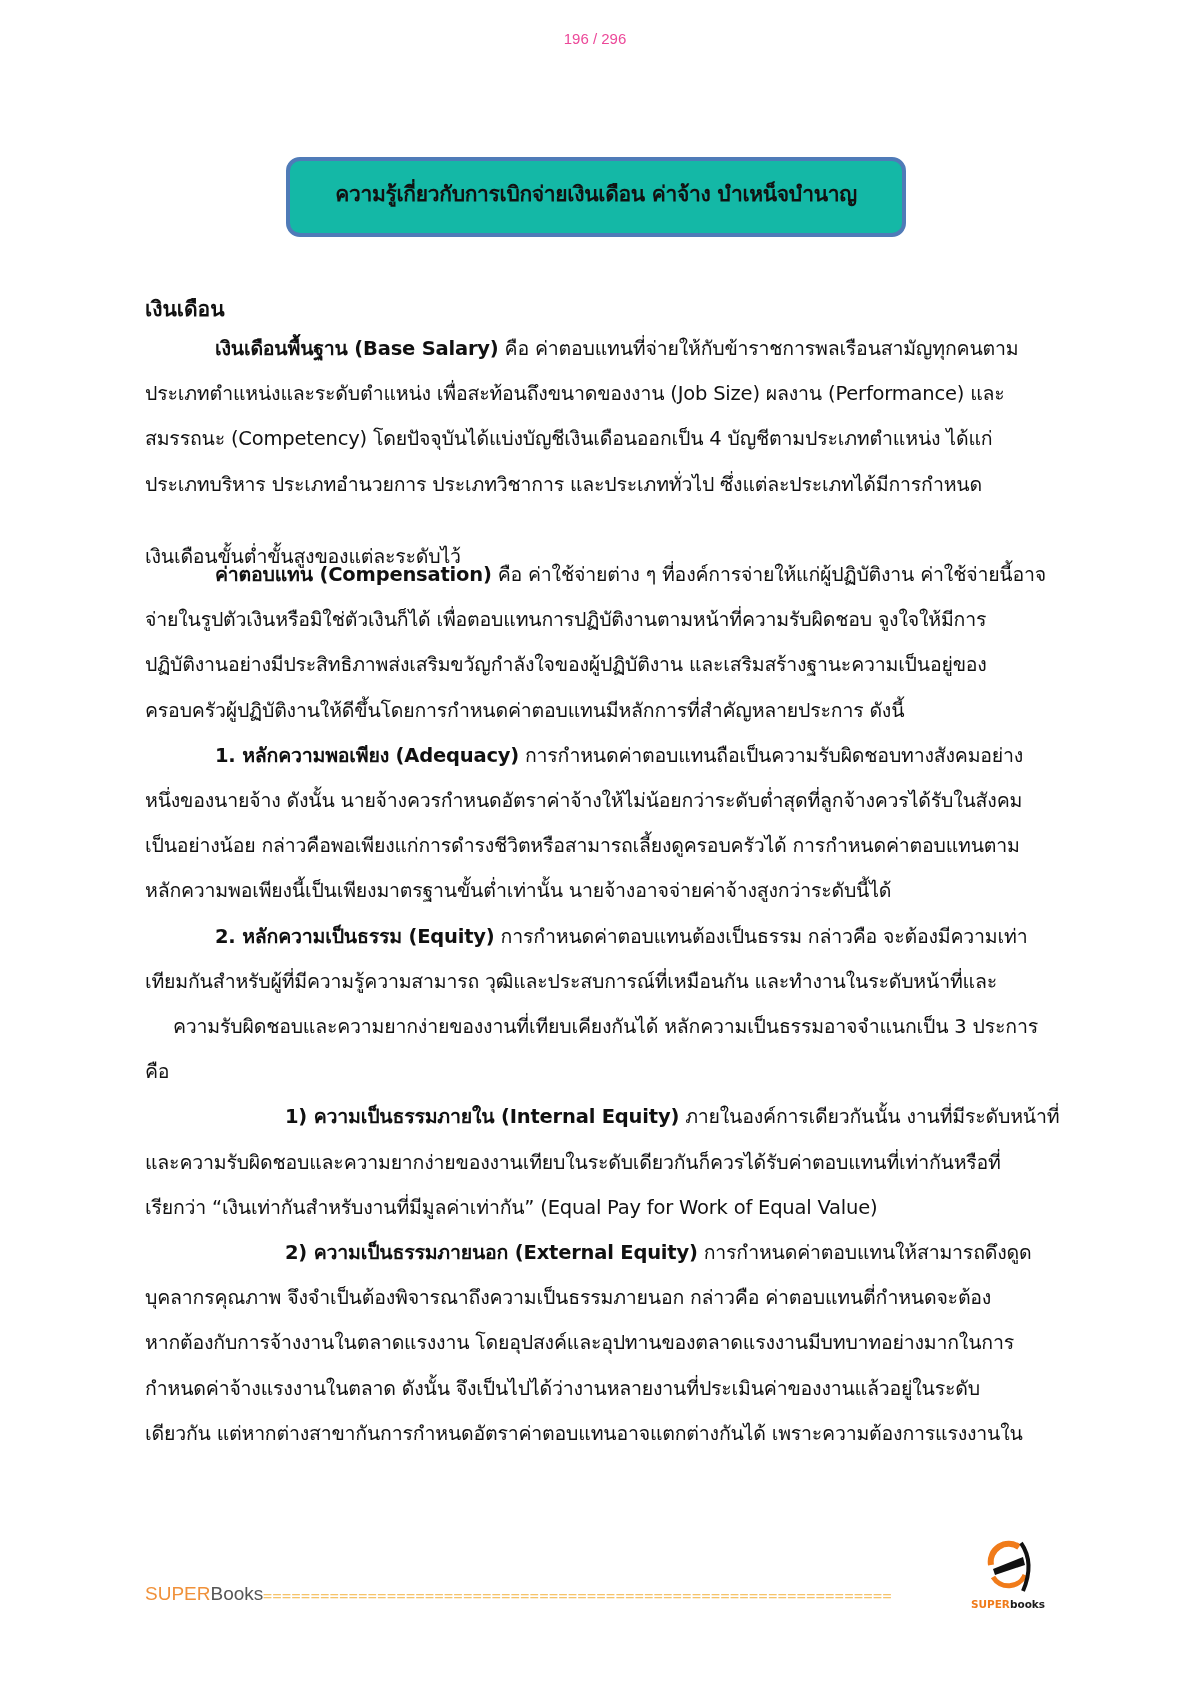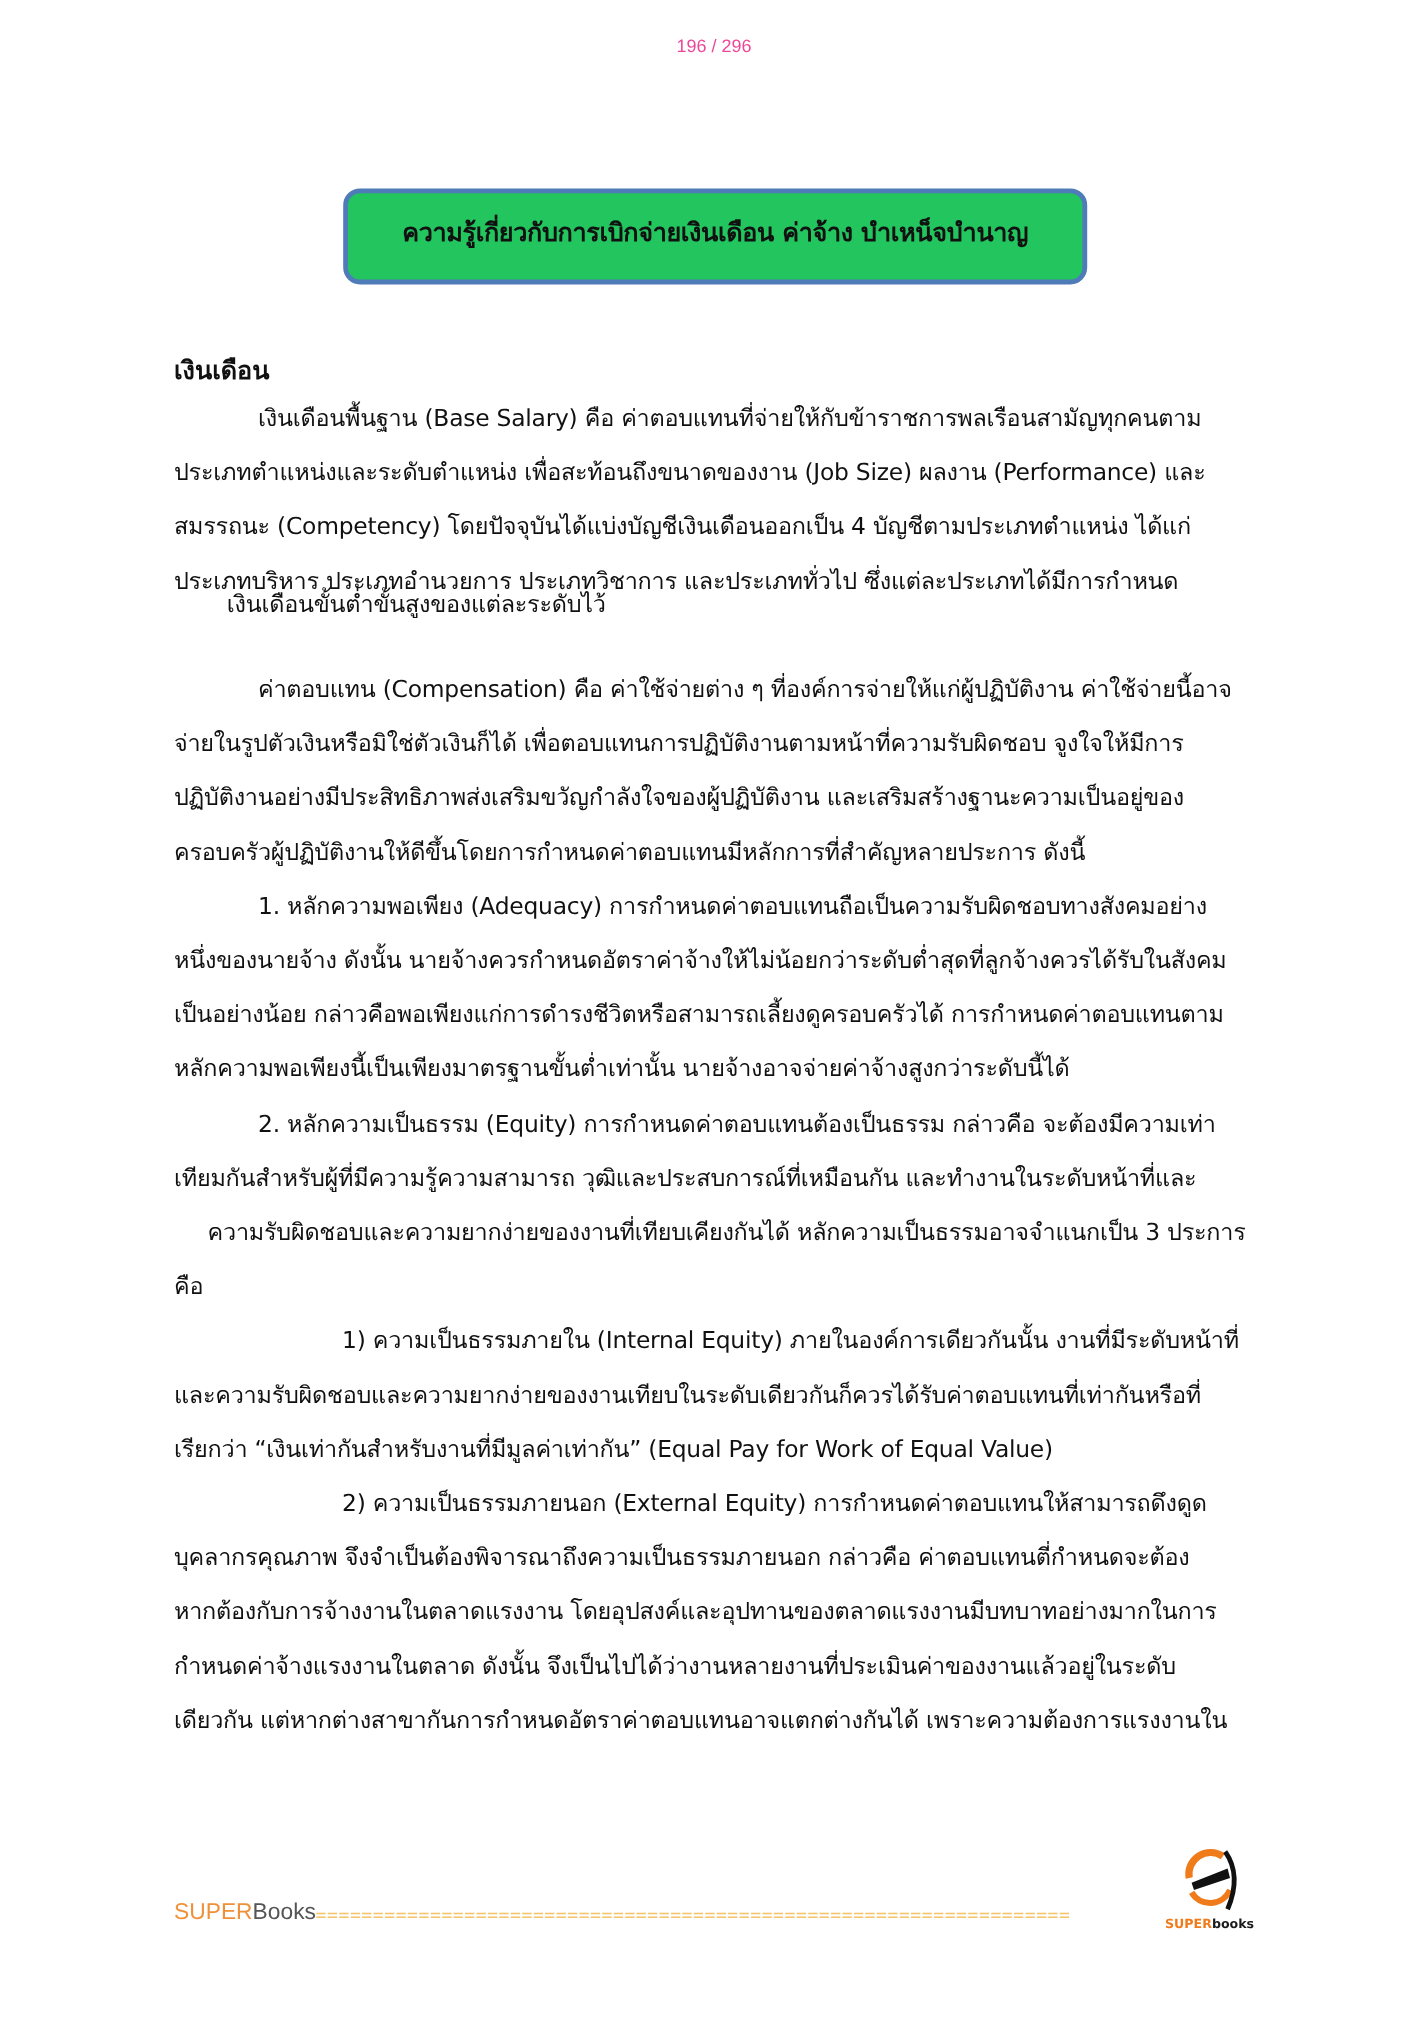--- a/index.html
+++ b/index.html
@@ -7,33 +7,33 @@
     width: 1190px; height: 1683px; position: relative; overflow: hidden;
     font-family: "DejaVu Sans", "Liberation Sans", sans-serif;
     color: #111111;
   }
   .page-number {
     position: absolute; top: 30px; left: 0; width: 1190px; text-align: center;
     font-family: "Liberation Sans", sans-serif; font-size: 15px; color: #ec4899;
   }
   .title-box {
     position: absolute; left: 286px; top: 157px; width: 620px; height: 80px;
-    border: 4px solid #4f7bb8; border-radius: 14px; background: #22c55e;
+    border: 4px solid #4f7bb8; border-radius: 14px; background: #14b8a6;
     box-sizing: border-box;
   }
   .title-text {
     position: absolute; left: 0; right: 0; top: 16px; text-align: center;
     font-size: 21px; font-weight: bold; letter-spacing: -0.3px;
   }
   .heading { position: absolute; left: 145px; top: 292px; font-size: 21px; font-weight: bold; }
   .line {
     position: absolute; left: 145px; white-space: nowrap;
     font-size: 19.5px; line-height: 28px; letter-spacing: -0.2px;
   }
-  .line b { font-weight: normal; margin-top: 28px; }
+  .line b { font-weight: bold; margin-top: 28px; }
   .footer {
     position: absolute; left: 145px; top: 1583px; width: 905px; height: 30px;
   }
   .footer-brand { position: absolute; left: 0; top: 0; font-size: 19px; font-family: "Liberation Sans", sans-serif; }
   .brand-super { color: #f0913a; }
   .brand-books { color: #555; }
   .footer-rule {
     position: absolute; left: 118px; top: 4px; width: 690px;
     font-family: "DejaVu Sans Mono", monospace; font-size: 15px; color: #f5c36a;
     letter-spacing: 0.5px; overflow: hidden; white-space: nowrap;
@@ -55,21 +55,21 @@
   <div class="title-text">ความรู้เกี่ยวกับการเบิกจ่ายเงินเดือน ค่าจ้าง บำเหน็จบำนาญ</div>
 </div>
 
 <div class="heading">เงินเดือน</div>
 
 <div id="lines">
     <div class="line" style="top: 335px; left: 215px;"><b>เงินเดือนพื้นฐาน (Base Salary)</b><span> คือ ค่าตอบแทนที่จ่ายให้กับข้าราชการพลเรือนสามัญทุกคนตาม</span></div>
     <div class="line" style="top: 380.2px; left: 145px;"><span>ประเภทตำแหน่งและระดับตำแหน่ง เพื่อสะท้อนถึงขนาดของงาน (Job Size) ผลงาน (Performance) และ</span></div>
     <div class="line" style="top: 425.4px; left: 145px;"><span>สมรรถนะ (Competency) โดยปัจจุบันได้แบ่งบัญชีเงินเดือนออกเป็น 4 บัญชีตามประเภทตำแหน่ง ได้แก่</span></div>
     <div class="line" style="top: 470.6px; left: 145px;"><span>ประเภทบริหาร ประเภทอำนวยการ ประเภทวิชาการ และประเภททั่วไป ซึ่งแต่ละประเภทได้มีการกำหนด</span></div>
-    <div class="line" style="top: 490px; left: 145px; margin-left: 44px;"><span>เงินเดือนขั้นต่ำขั้นสูงของแต่ละระดับไว้</span></div>
+    <div class="line" style="top: 543px; left: 145px;"><span>เงินเดือนขั้นต่ำขั้นสูงของแต่ละระดับไว้</span></div>
     <div class="line" style="top: 561px; left: 215px;"><b>ค่าตอบแทน (Compensation)</b><span> คือ ค่าใช้จ่ายต่าง ๆ ที่องค์การจ่ายให้แก่ผู้ปฏิบัติงาน ค่าใช้จ่ายนี้อาจ</span></div>
     <div class="line" style="top: 606.2px; left: 145px;"><span>จ่ายในรูปตัวเงินหรือมิใช่ตัวเงินก็ได้ เพื่อตอบแทนการปฏิบัติงานตามหน้าที่ความรับผิดชอบ จูงใจให้มีการ</span></div>
     <div class="line" style="top: 651.4px; left: 145px;"><span>ปฏิบัติงานอย่างมีประสิทธิภาพส่งเสริมขวัญกำลังใจของผู้ปฏิบัติงาน และเสริมสร้างฐานะความเป็นอยู่ของ</span></div>
     <div class="line" style="top: 696.6px; left: 145px;"><span>ครอบครัวผู้ปฏิบัติงานให้ดีขึ้นโดยการกำหนดค่าตอบแทนมีหลักการที่สำคัญหลายประการ ดังนี้</span></div>
     <div class="line" style="top: 741.8px; left: 215px;"><b>1. หลักความพอเพียง (Adequacy)</b><span> การกำหนดค่าตอบแทนถือเป็นความรับผิดชอบทางสังคมอย่าง</span></div>
     <div class="line" style="top: 787px; left: 145px;"><span>หนึ่งของนายจ้าง ดังนั้น นายจ้างควรกำหนดอัตราค่าจ้างให้ไม่น้อยกว่าระดับต่ำสุดที่ลูกจ้างควรได้รับในสังคม</span></div>
     <div class="line" style="top: 832.2px; left: 145px;"><span>เป็นอย่างน้อย กล่าวคือพอเพียงแก่การดำรงชีวิตหรือสามารถเลี้ยงดูครอบครัวได้ การกำหนดค่าตอบแทนตาม</span></div>
     <div class="line" style="top: 877.4px; left: 145px;"><span>หลักความพอเพียงนี้เป็นเพียงมาตรฐานขั้นต่ำเท่านั้น นายจ้างอาจจ่ายค่าจ้างสูงกว่าระดับนี้ได้</span></div>
     <div class="line" style="top: 922.6px; left: 215px;"><b>2. หลักความเป็นธรรม (Equity)</b><span> การกำหนดค่าตอบแทนต้องเป็นธรรม กล่าวคือ จะต้องมีความเท่า</span></div>
     <div class="line" style="top: 967.8px; left: 145px;"><span>เทียมกันสำหรับผู้ที่มีความรู้ความสามารถ วุฒิและประสบการณ์ที่เหมือนกัน และทำงานในระดับหน้าที่และ</span></div>

